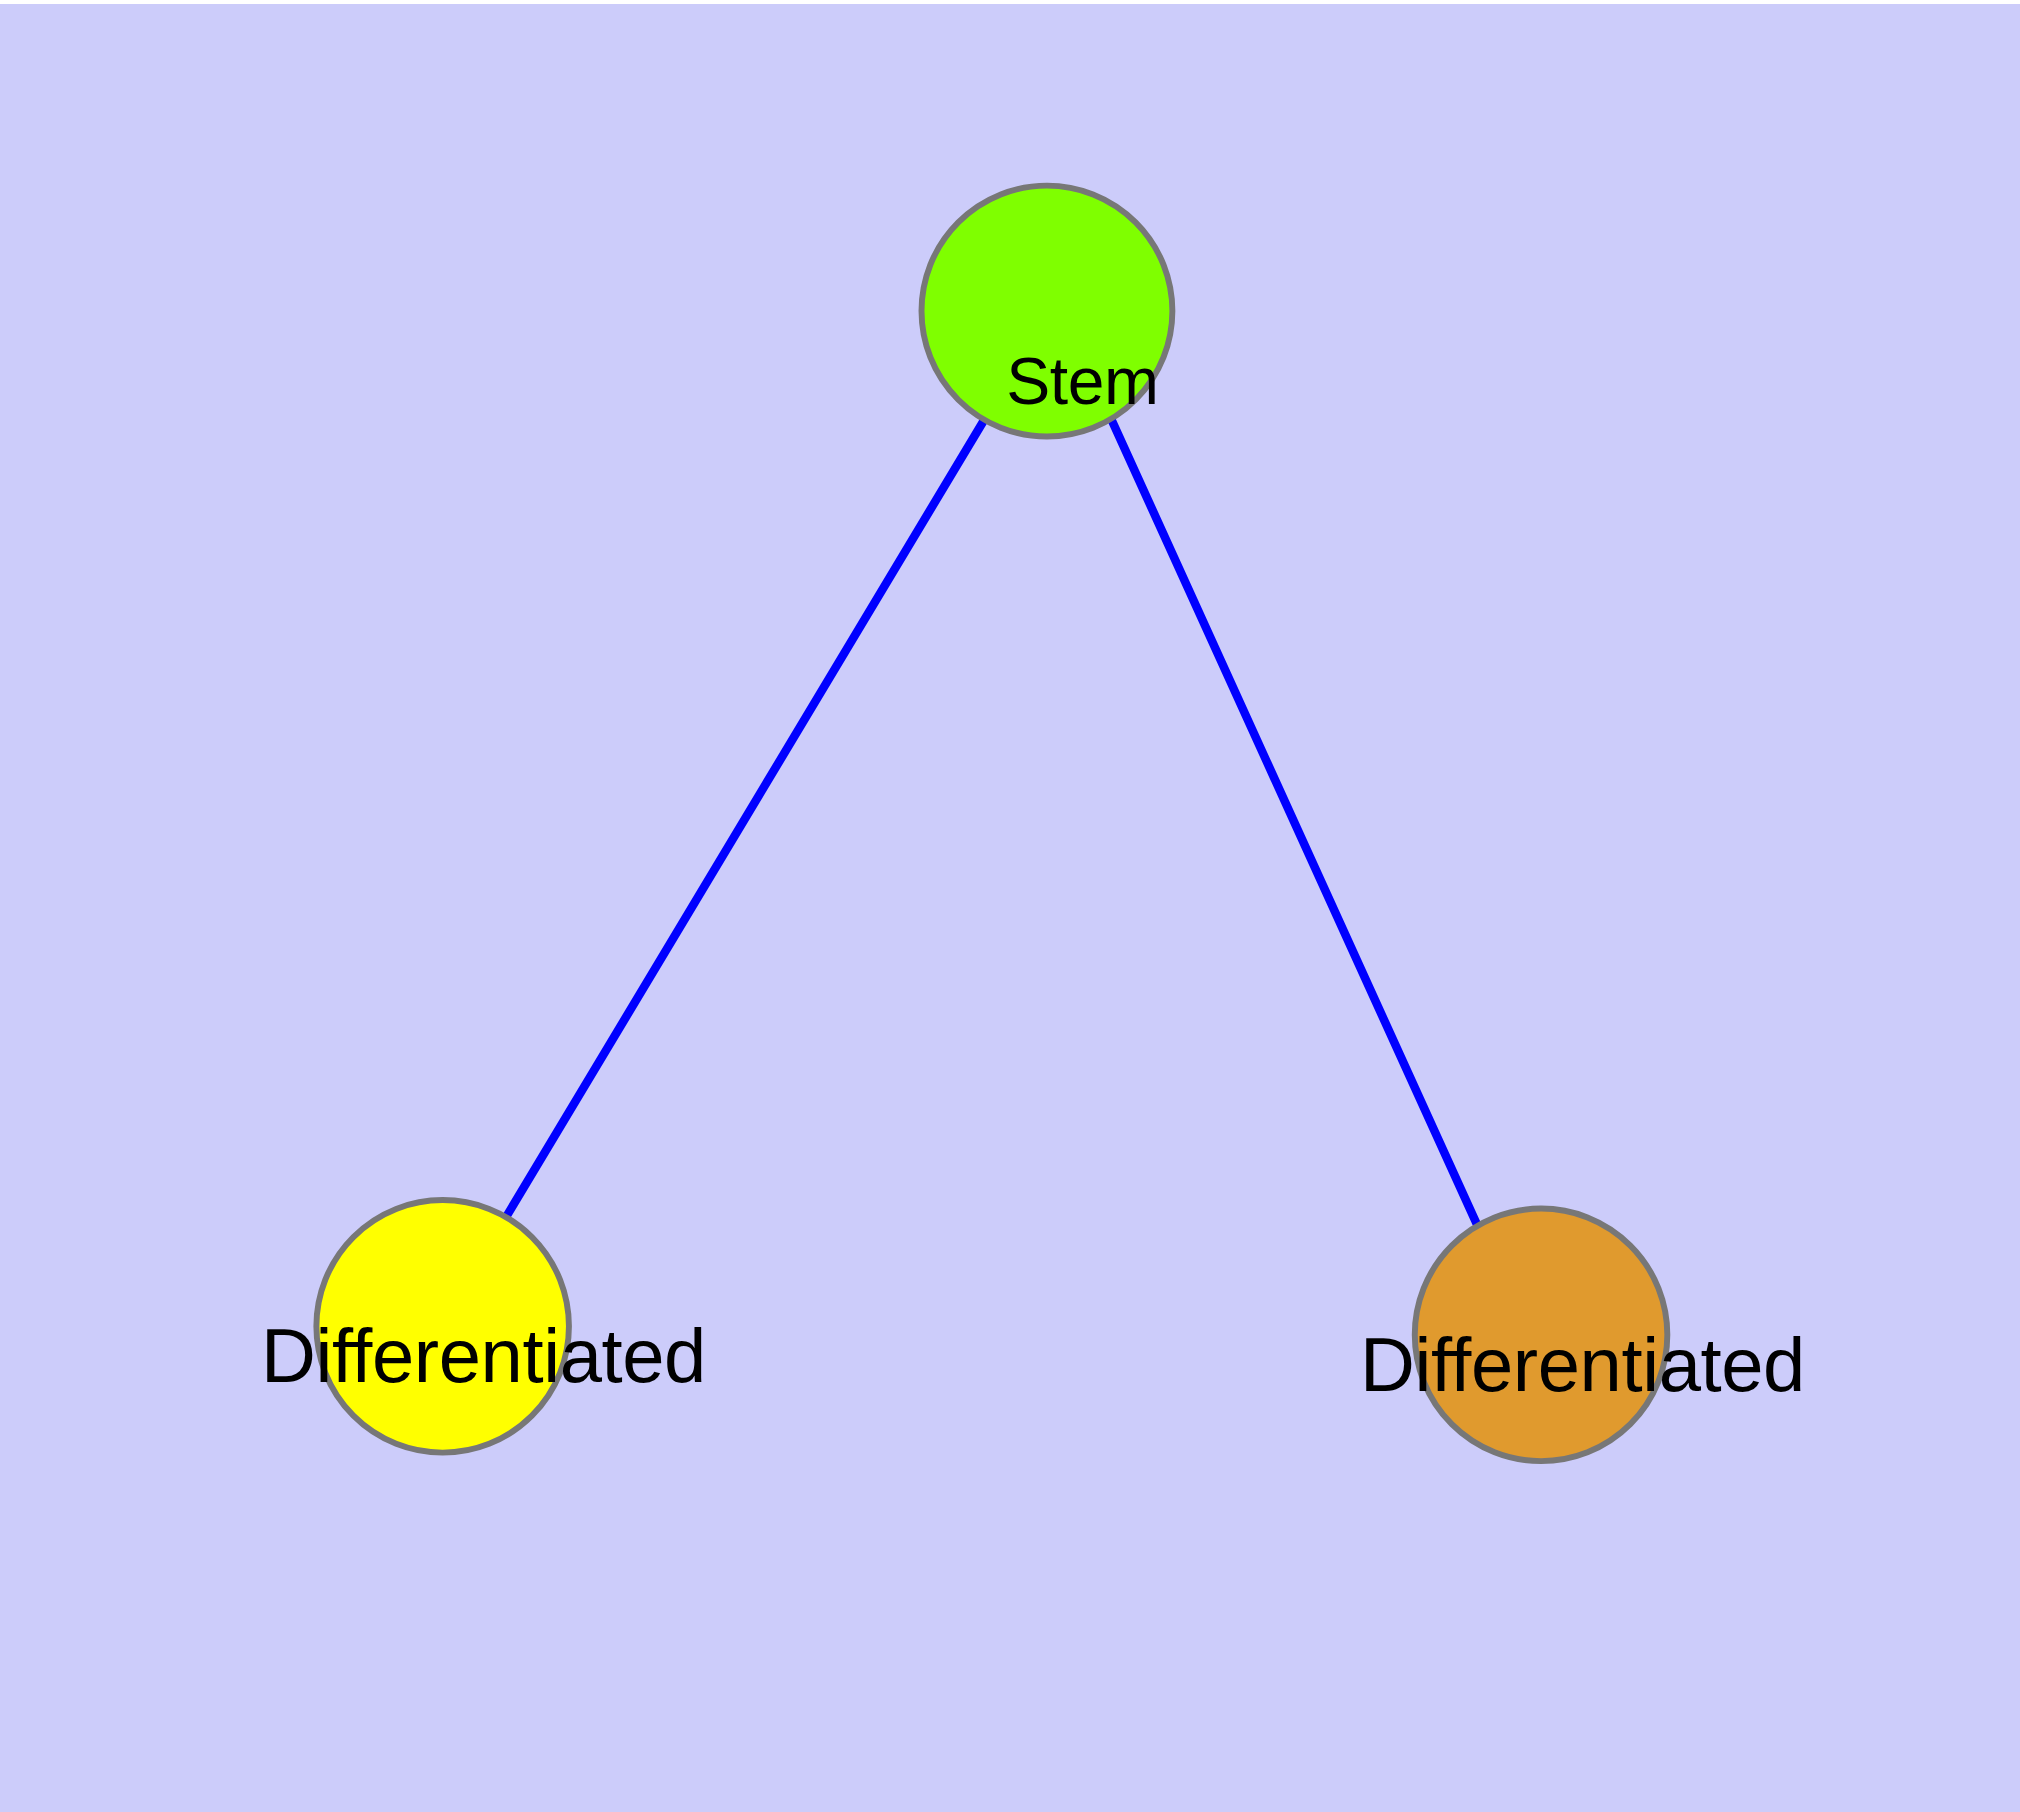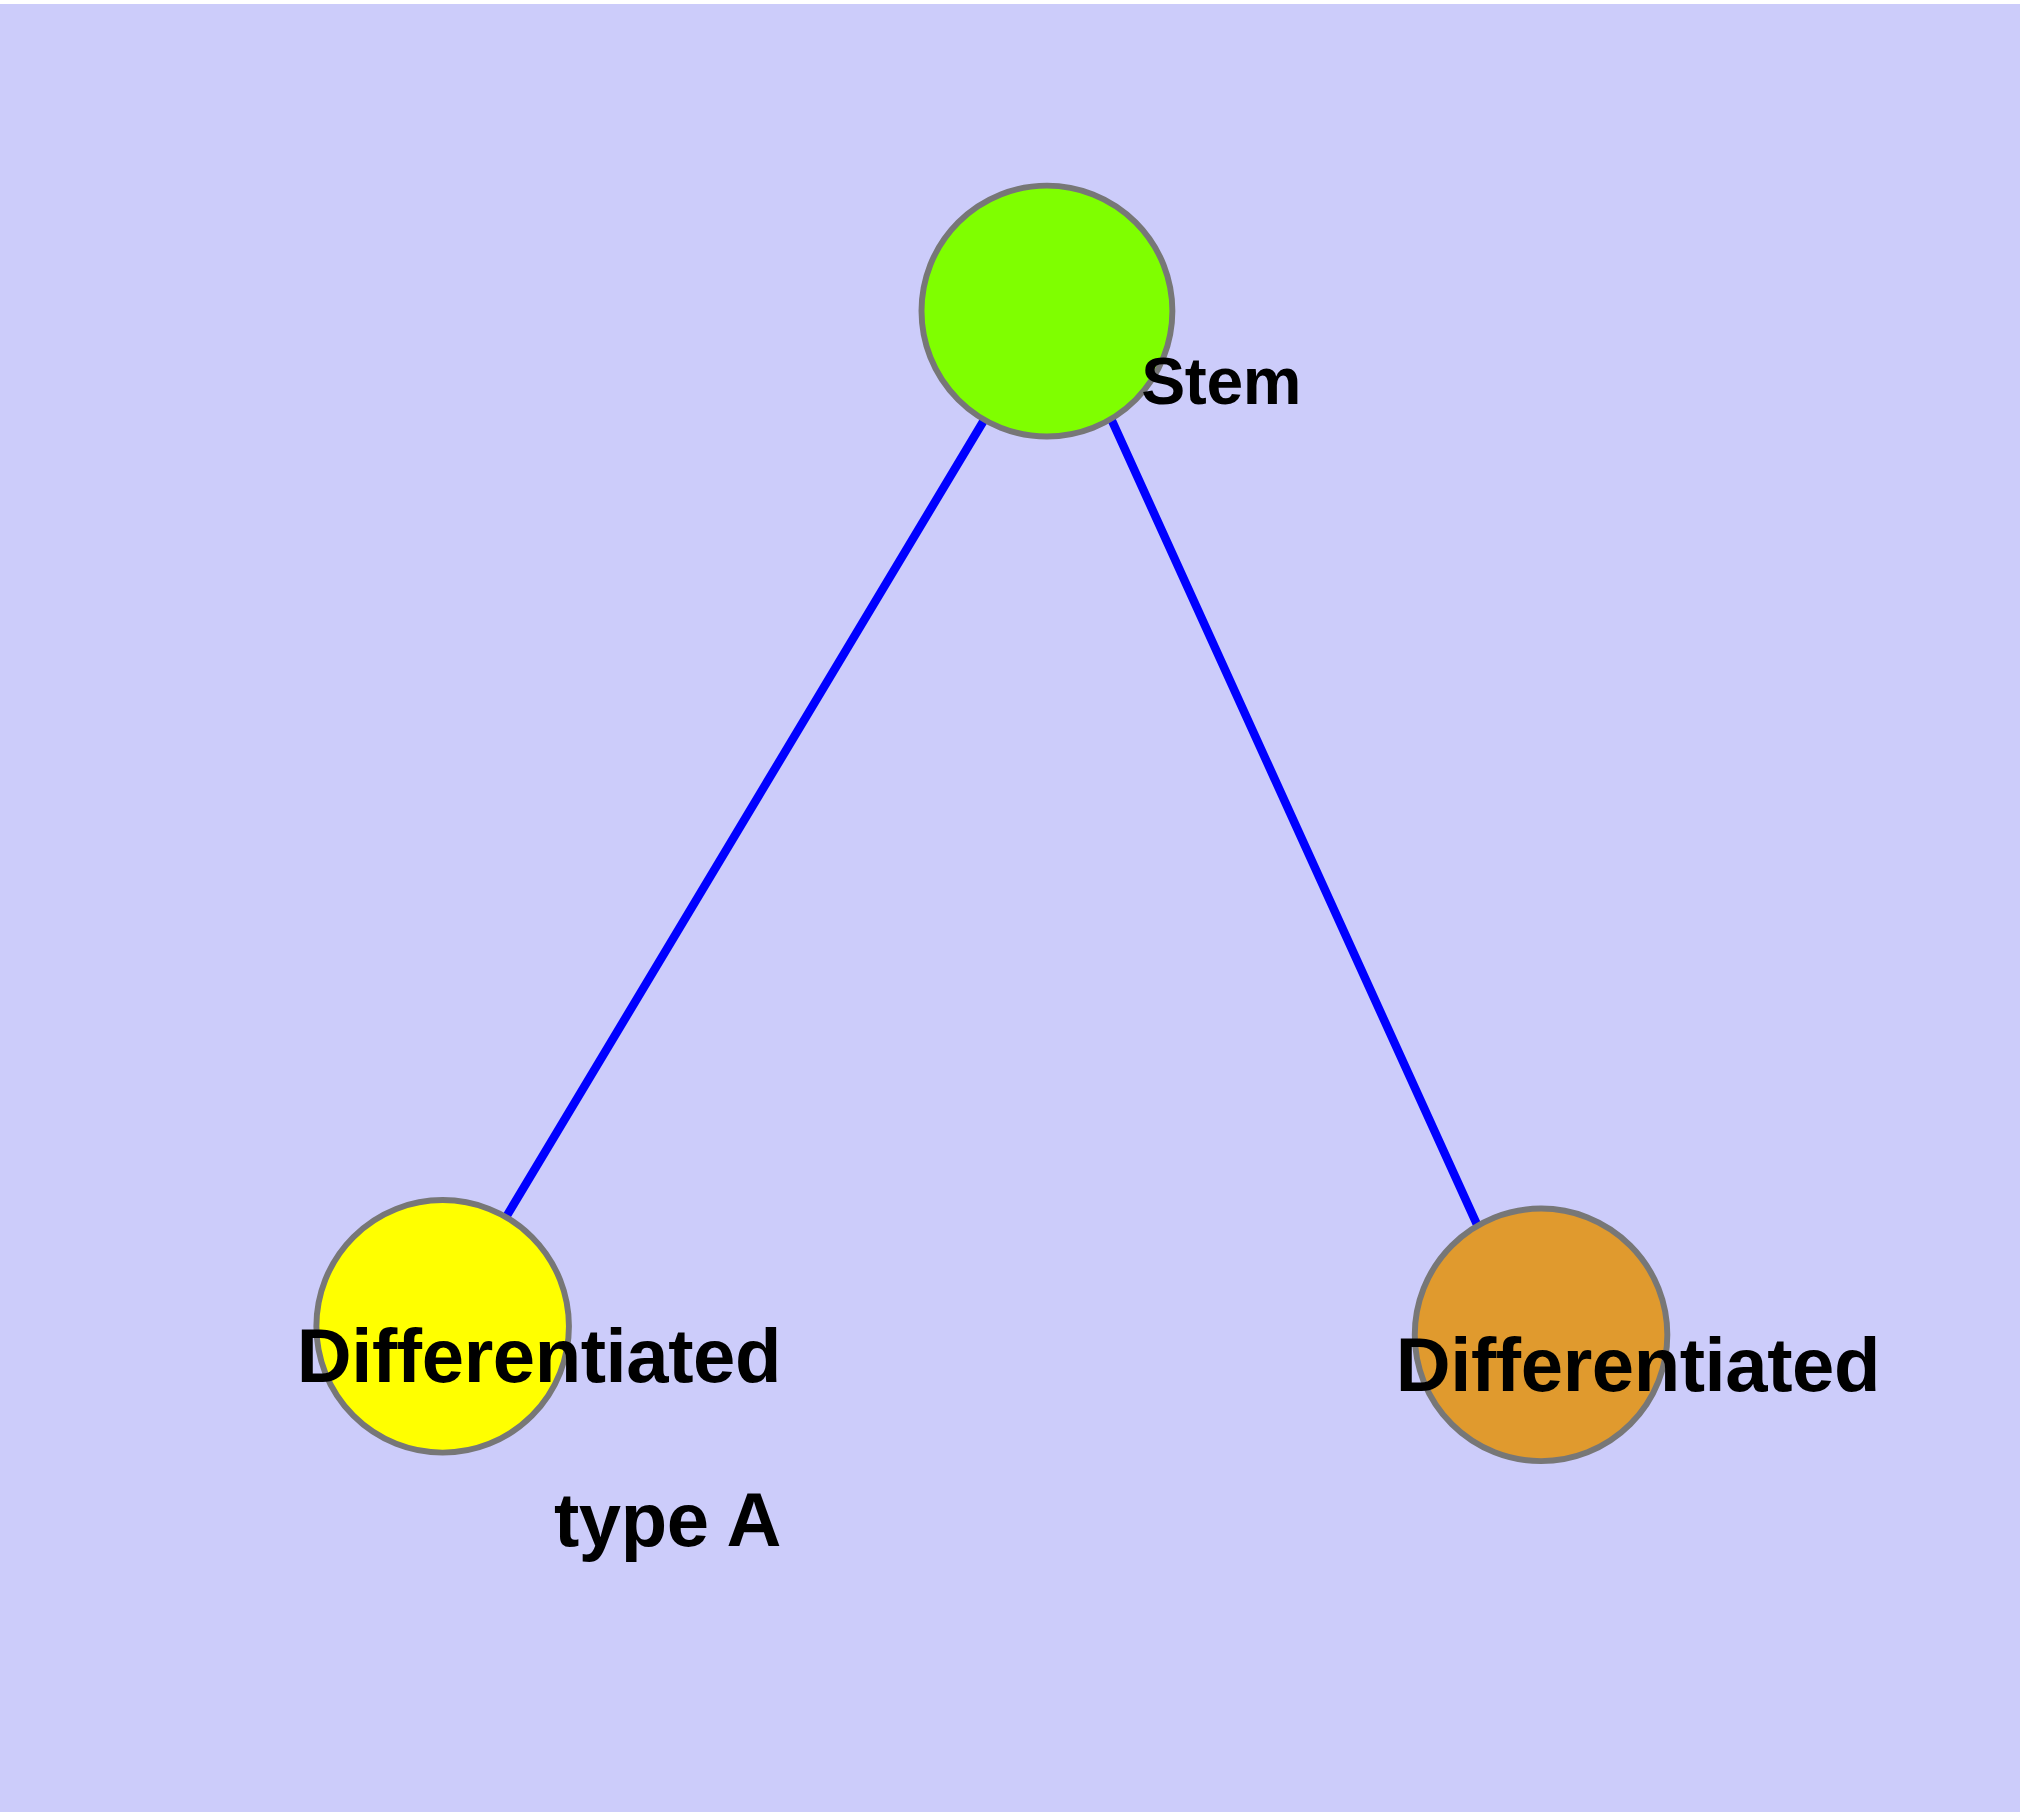--- a/index.html
+++ b/index.html
@@ -26,22 +26,22 @@
   #graph-svg {
     position: absolute;
     left: 0;
     top: 0;
     width: 2021px;
     height: 1812px;
   }
   .node-label {
     position: absolute;
     color: #000000;
-    font-weight: bold;
-    text-align: right;
+    font-weight: normal;
+    text-align: center;
     white-space: pre;
     line-height: 1.08;
     letter-spacing: -0.4px;
     pointer-events: none;
   }
   #stem-label {
     font-size: 66px;
     left: 792px;
     top: 275px;
     width: 509px;
@@ -80,21 +80,20 @@
     </g>
 
   </svg>
 
   <div class="node-label" id="stem-label">
     <span>Stem</span>
   </div>
 
   <div class="node-label" id="typeA-label">
     <span>Differentiated</span><br>
-    <span>type A</span>
   </div>
 
   <div class="node-label" id="typeB-label">
     <span>Differentiated</span><br>
   </div>
 
 </div>
 
 
 </body></html>

